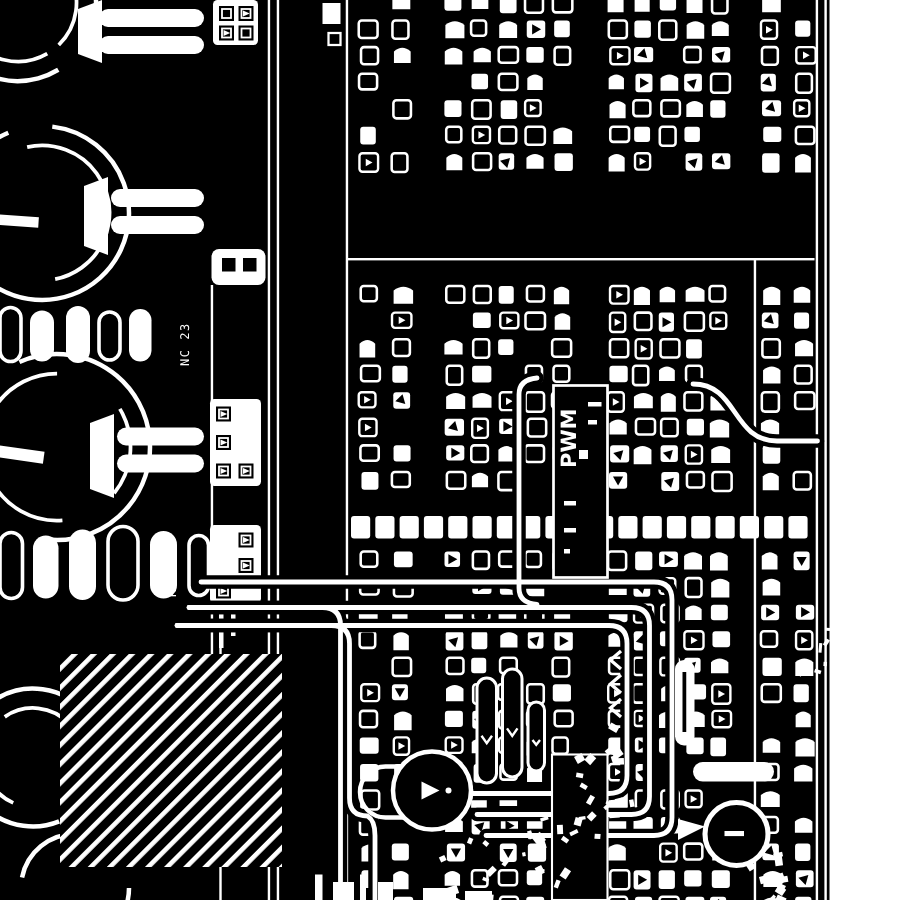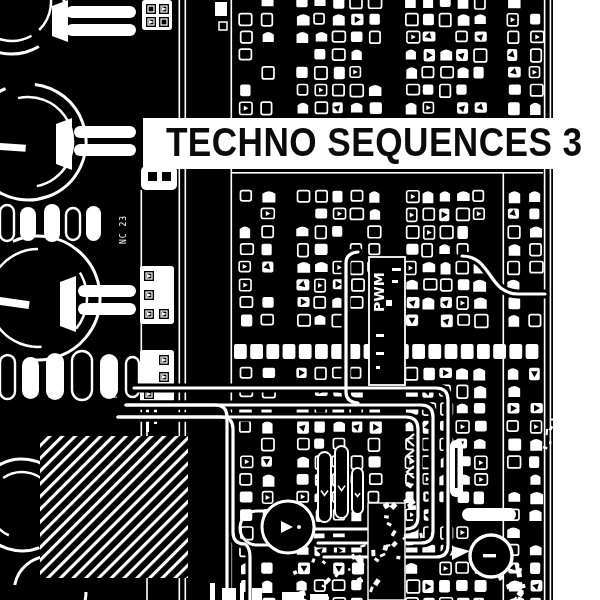--- a/index.html
+++ b/index.html
@@ -708,16 +708,13 @@
         <rect x="301.92926430143416" y="592.9880646187812" width="3.7582305101677775" height="3.9805463624652475" fill="#ffffff" transform="rotate(65.27264583623037 317 577)"></rect>
         <rect x="325.2258993173018" y="593.0813066880219" width="5.682686856482178" height="6.752469577360898" fill="#ffffff" transform="rotate(71.6600836138241 317 577)"></rect>
         <rect x="305.9993834104389" y="561.0847546360455" width="3.0316150705330074" height="3.953366198576987" fill="#ffffff" transform="rotate(21.9907015026547 317 577)"></rect>
         <rect x="324.80456206901" y="581.8945954157971" width="4.194851136300713" height="2.228013121522963" fill="#ffffff" transform="rotate(22.93697455432266 317 577)"></rect>
         <rect x="310.7805819232017" y="559.939558592625" width="3.6879027686081827" height="2.867904182523489" fill="#ffffff" transform="rotate(40.68023886764422 317 577)"></rect>
         <rect x="325.4372572125867" y="595.3056601905264" width="5.498421445256099" height="4.703643114073202" fill="#ffffff" transform="rotate(5.452028992585838 317 577)"></rect>
         <rect x="325.0875056688674" y="568.9277530424297" width="4.0289531361777335" height="6.56928446656093" fill="#ffffff" transform="rotate(45.72757346089929 317 577)"></rect>
         <path d="M 414 434 L 407 440 L 414 446 M 414 450 L 407 456 L 414 462 M 414 466 L 407 472 L 414 478" fill="none" stroke="#ffffff" stroke-width="2.2"></path>
       </g>
     </svg>
-  <div class="banner">
-    <span>TECHNO SEQUENCES 3</span>
-  </div>
 </div>
 
 </body></html>

